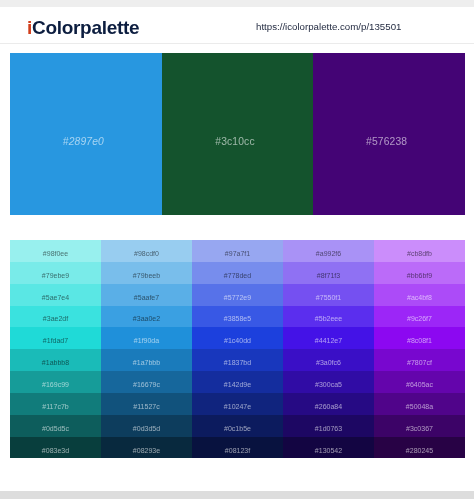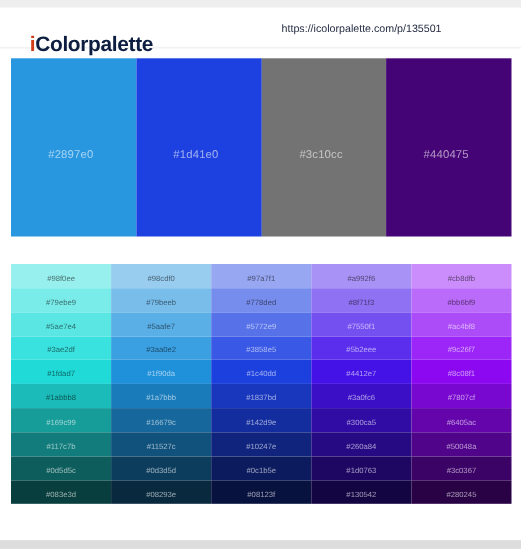--- a/index.html
+++ b/index.html
@@ -10,21 +10,21 @@
     font-family:"Liberation Sans",sans-serif;
     -webkit-font-smoothing:antialiased;
   }
   #page{position:relative;width:474px;height:499px;background:#fff;}
   .topband{position:absolute;left:0;top:0;width:474px;height:7px;background:#eeeeee;}
   .bottomband{position:absolute;left:0;top:491px;width:474px;height:8px;background:#dddddd;}
 
   header{position:absolute;left:0;top:7px;width:474px;height:37px;background:#fff;
          border-bottom:1px solid #ebebeb;box-sizing:border-box;}
   .logo{position:absolute;left:27px;top:10px;transform:translateZ(0);font-size:19px;font-weight:bold;
-        letter-spacing:-0.3px;color:#0c1d3f;white-space:nowrap;margin-top:13px;}
+        letter-spacing:-0.3px;color:#0c1d3f;white-space:nowrap;}
   .logo .i{color:#d13d1a;}
   .url{position:absolute;left:256px;top:14px;transform:translateZ(0);font-size:9.7px;color:#242c42;white-space:nowrap;}
 
   .mainrow{position:absolute;left:10px;top:53px;width:455px;height:162px;display:flex;}
   .mainrow .sw{flex:1 1 0;display:flex;align-items:center;justify-content:center;
                box-sizing:border-box;padding-right:5px;padding-top:15px;}
   .mainrow .sw span{transform:translateZ(0);font-size:10.3px;letter-spacing:0.15px;}
 
   .grid{position:absolute;left:10px;top:240px;width:455px;}
   .grid .r{display:flex;height:21.85px;}
@@ -35,31 +35,28 @@
 </head>
 <body>
 
 <div id="page" style="background: rgb(255, 255, 255);">
   <div class="topband" style="background: rgb(238, 238, 238);"></div>
   <header style="border-bottom-color: rgb(235, 235, 235);">
     <div class="logo" style="color: rgb(12, 29, 63);"><span class="i" style="color: rgb(209, 61, 26);">i</span><span>Colorpalette</span></div>
     <div class="url">https://icolorpalette.com/p/135501</div>
   </header>
   <div class="mainrow">
-      <div class="sw" style="background: rgb(40, 151, 224);">
+      <div class="sw" style="background: rgb(40, 151, 224); font-style: italic;">
         <span style="color: rgba(255, 255, 255, 0.58);">#2897e0</span>
       </div>
-      <div class="sw" style="background: rgb(29, 65, 224);">
-        <span style="color: rgba(255, 255, 255, 0.58);">#1d41e0</span>
-      </div>
-      <div class="sw" style="background: #737373; justify-content: center;">
+      <div class="sw" style="background: #14532d; justify-content: center;">
         <span style="color: rgba(255, 255, 255, 0.58);">#3c10cc</span>
       </div>
       <div class="sw" style="background: rgb(68, 4, 117);">
-        <span style="color: rgba(255, 255, 255, 0.58);">#440475</span>
+        <span style="color: rgba(255, 255, 255, 0.58);">#576238</span>
       </div>
     </div>
   <div class="grid">
       <div class="r">
         <div class="c" style="background: rgb(152, 240, 238);">
           <span style="color: rgba(0, 0, 0, 0.55);">#98f0ee</span>
         </div>
         <div class="c" style="background: rgb(152, 205, 240);">
           <span style="color: rgba(0, 0, 0, 0.55);">#98cdf0</span>
         </div>

